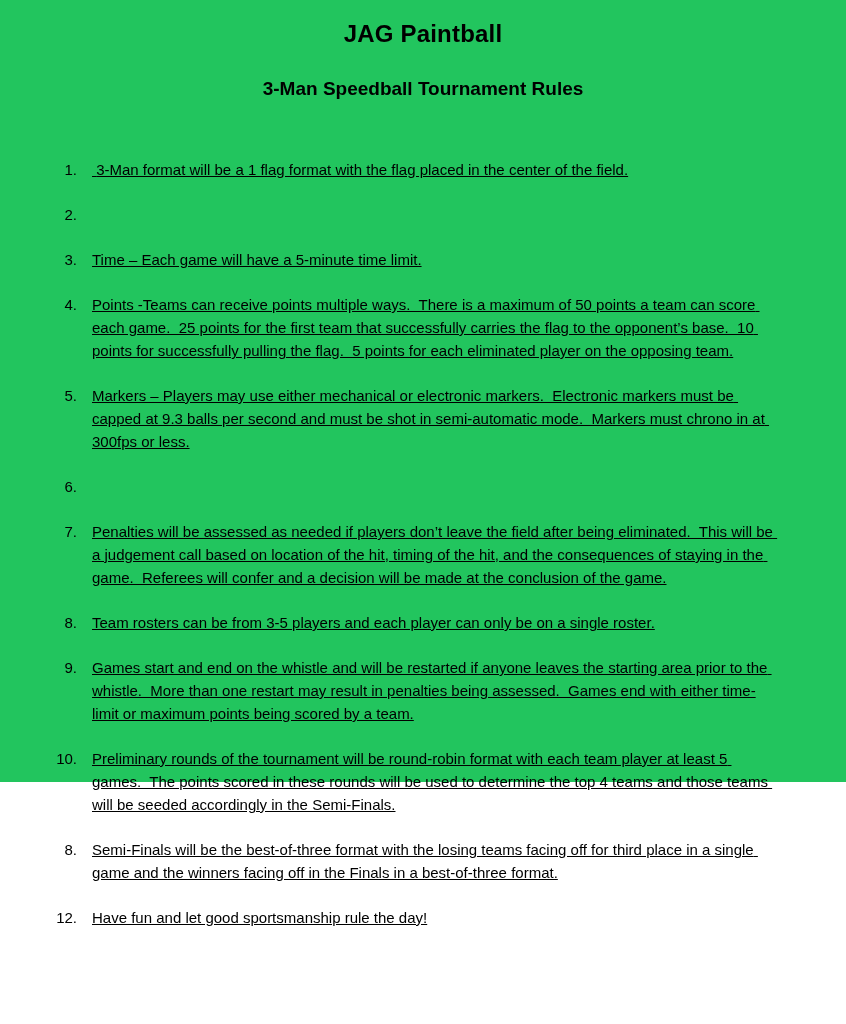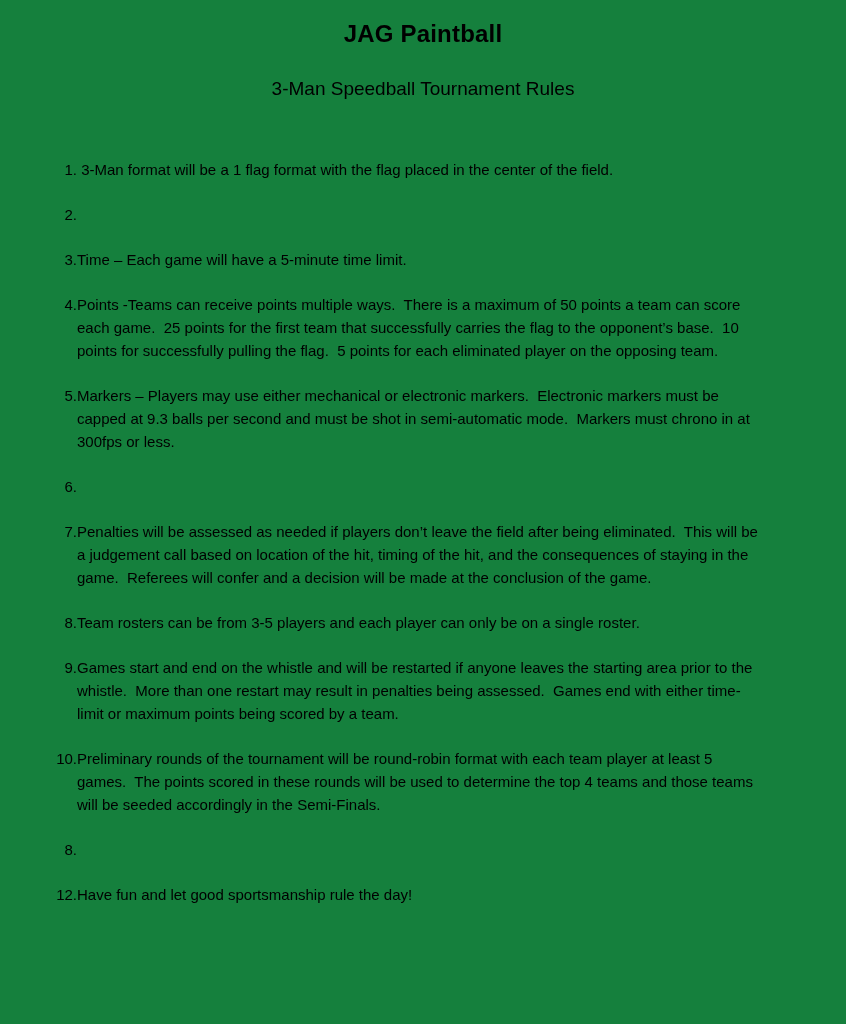--- a/index.html
+++ b/index.html
@@ -9,38 +9,38 @@
   body {
     width: 846px;
     height: 1024px;
     background: #ffffff;
     color: #000000;
     font-family: "Liberation Sans", sans-serif;
     overflow: hidden;
   }
   .page {
     width: 846px;
-    height: 1024px;
-    background: #15803d;
+    height: 782px;
+    background: #22c55e;
     box-sizing: border-box;
   }
   .doc-title {
     margin: 0;
     padding-top: 20px;
     font-size: 24px;
     line-height: 28px;
     font-weight: bold;
     text-align: center;
     letter-spacing: 0.2px;
   }
   .doc-subtitle {
     margin: 30px 0 0 0;
     font-size: 19px;
     line-height: 22px;
-    font-weight: normal;
+    font-weight: bold;
     text-align: center;
   }
   ol.rules {
     list-style: none;
     margin: 58px 0 0 0;
     padding: 0 0 0 52px;
   }
   ol.rules li.rule {
     display: flex;
     align-items: flex-start;
@@ -48,22 +48,24 @@
     font-size: 15px;
     line-height: 23px;
   }
   .rule-num {
     flex: 0 0 25px;
     width: 25px;
     text-align: right;
     white-space: nowrap;
   }
   .rule-text {
+    margin-left: 15px;
     width: 688px;
     white-space: pre-wrap;
+    text-decoration: underline;
   }
 </style>
 </head>
 <body>
 
 <div class="page">
 
   <h1 class="doc-title">JAG Paintball</h1>
 
   <h2 class="doc-subtitle">3-Man Speedball Tournament Rules</h2>
@@ -102,20 +104,21 @@
     <li class="rule">
       <span class="rule-num">9.</span>
       <span class="rule-text">Games start and end on the whistle and will be restarted if anyone leaves the starting area prior to the whistle.  More than one restart may result in penalties being assessed.  Games end with either time-limit or maximum points being scored by a team.</span>
     </li>
     <li class="rule">
       <span class="rule-num">10.</span>
       <span class="rule-text">Preliminary rounds of the tournament will be round-robin format with each team player at least 5 games.  The points scored in these rounds will be used to determine the top 4 teams and those teams will be seeded accordingly in the Semi-Finals.</span>
     </li>
     <li class="rule">
       <span class="rule-num">8.</span>
+      <span class="rule-text">Semi-Finals will be the best-of-three format with the losing teams facing off for third place in a single game and the winners facing off in the Finals in a best-of-three format.</span>
     </li>
     <li class="rule">
       <span class="rule-num">12.</span>
       <span class="rule-text">Have fun and let good sportsmanship rule the day!</span>
     </li>
   </ol>
 
 </div>
 
 </body></html>

